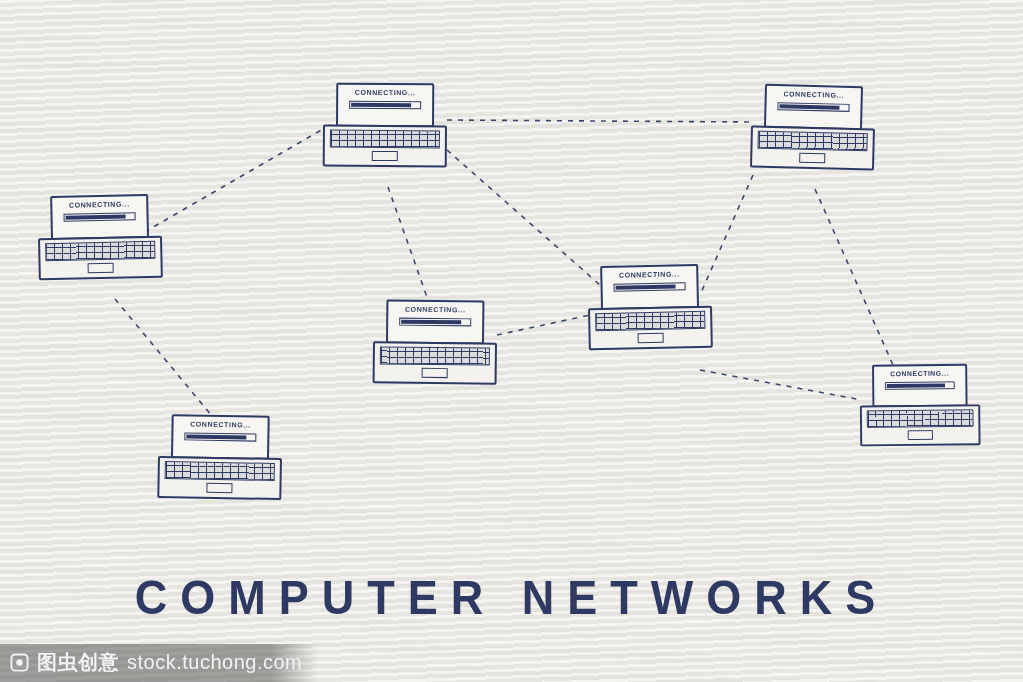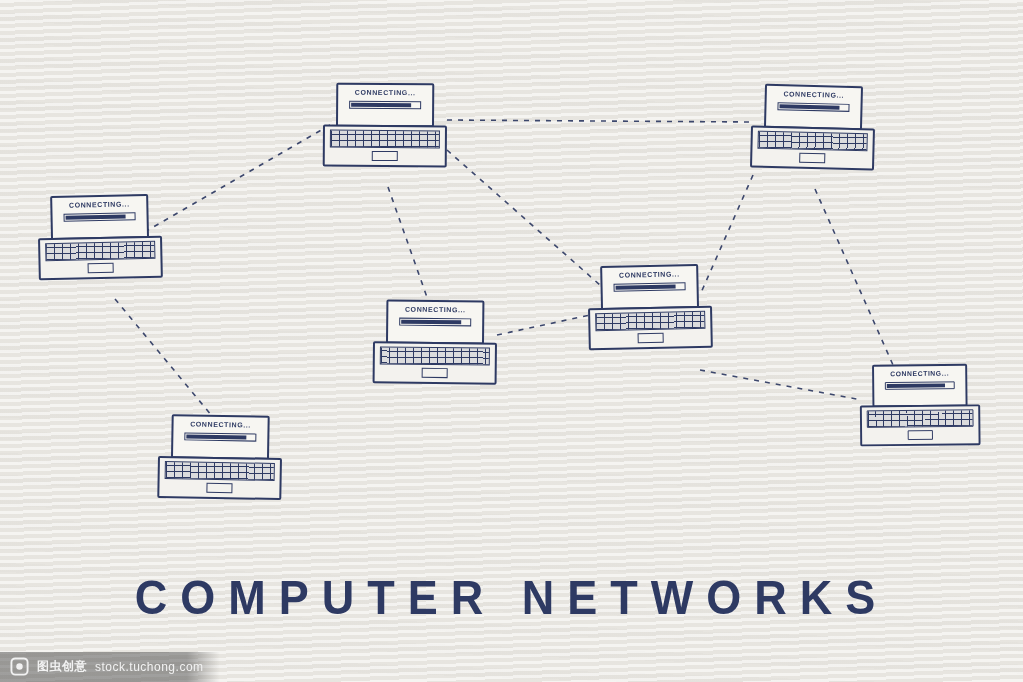--- a/index.html
+++ b/index.html
@@ -74,21 +74,21 @@
     font-size:45px;font-weight:600;letter-spacing:13px;
     transform:scaleY(1.05);
   }
 
   
   .watermark{
     position:absolute;left:0;bottom:0;z-index:3;
     display:flex;align-items:center;gap:8px;
     padding:5px 16px 6px 10px;
     background:linear-gradient(90deg, rgba(75,75,75,.5) 0 85%, rgba(75,75,75,0) 100%);
-    color:#f2f2f2;font-size:12px;letter-spacing:.5px;
+    color:#f2f2f2;font-size:20px;letter-spacing:.5px;
   }
   .wm-logo{width:19px;height:19px;flex:0 0 auto;}
   .wm-brand{font-weight:bold;}
 </style>
 </head>
 <body>
 
 <div class="stage">
 
   <svg class="net" width="1023" height="682">

